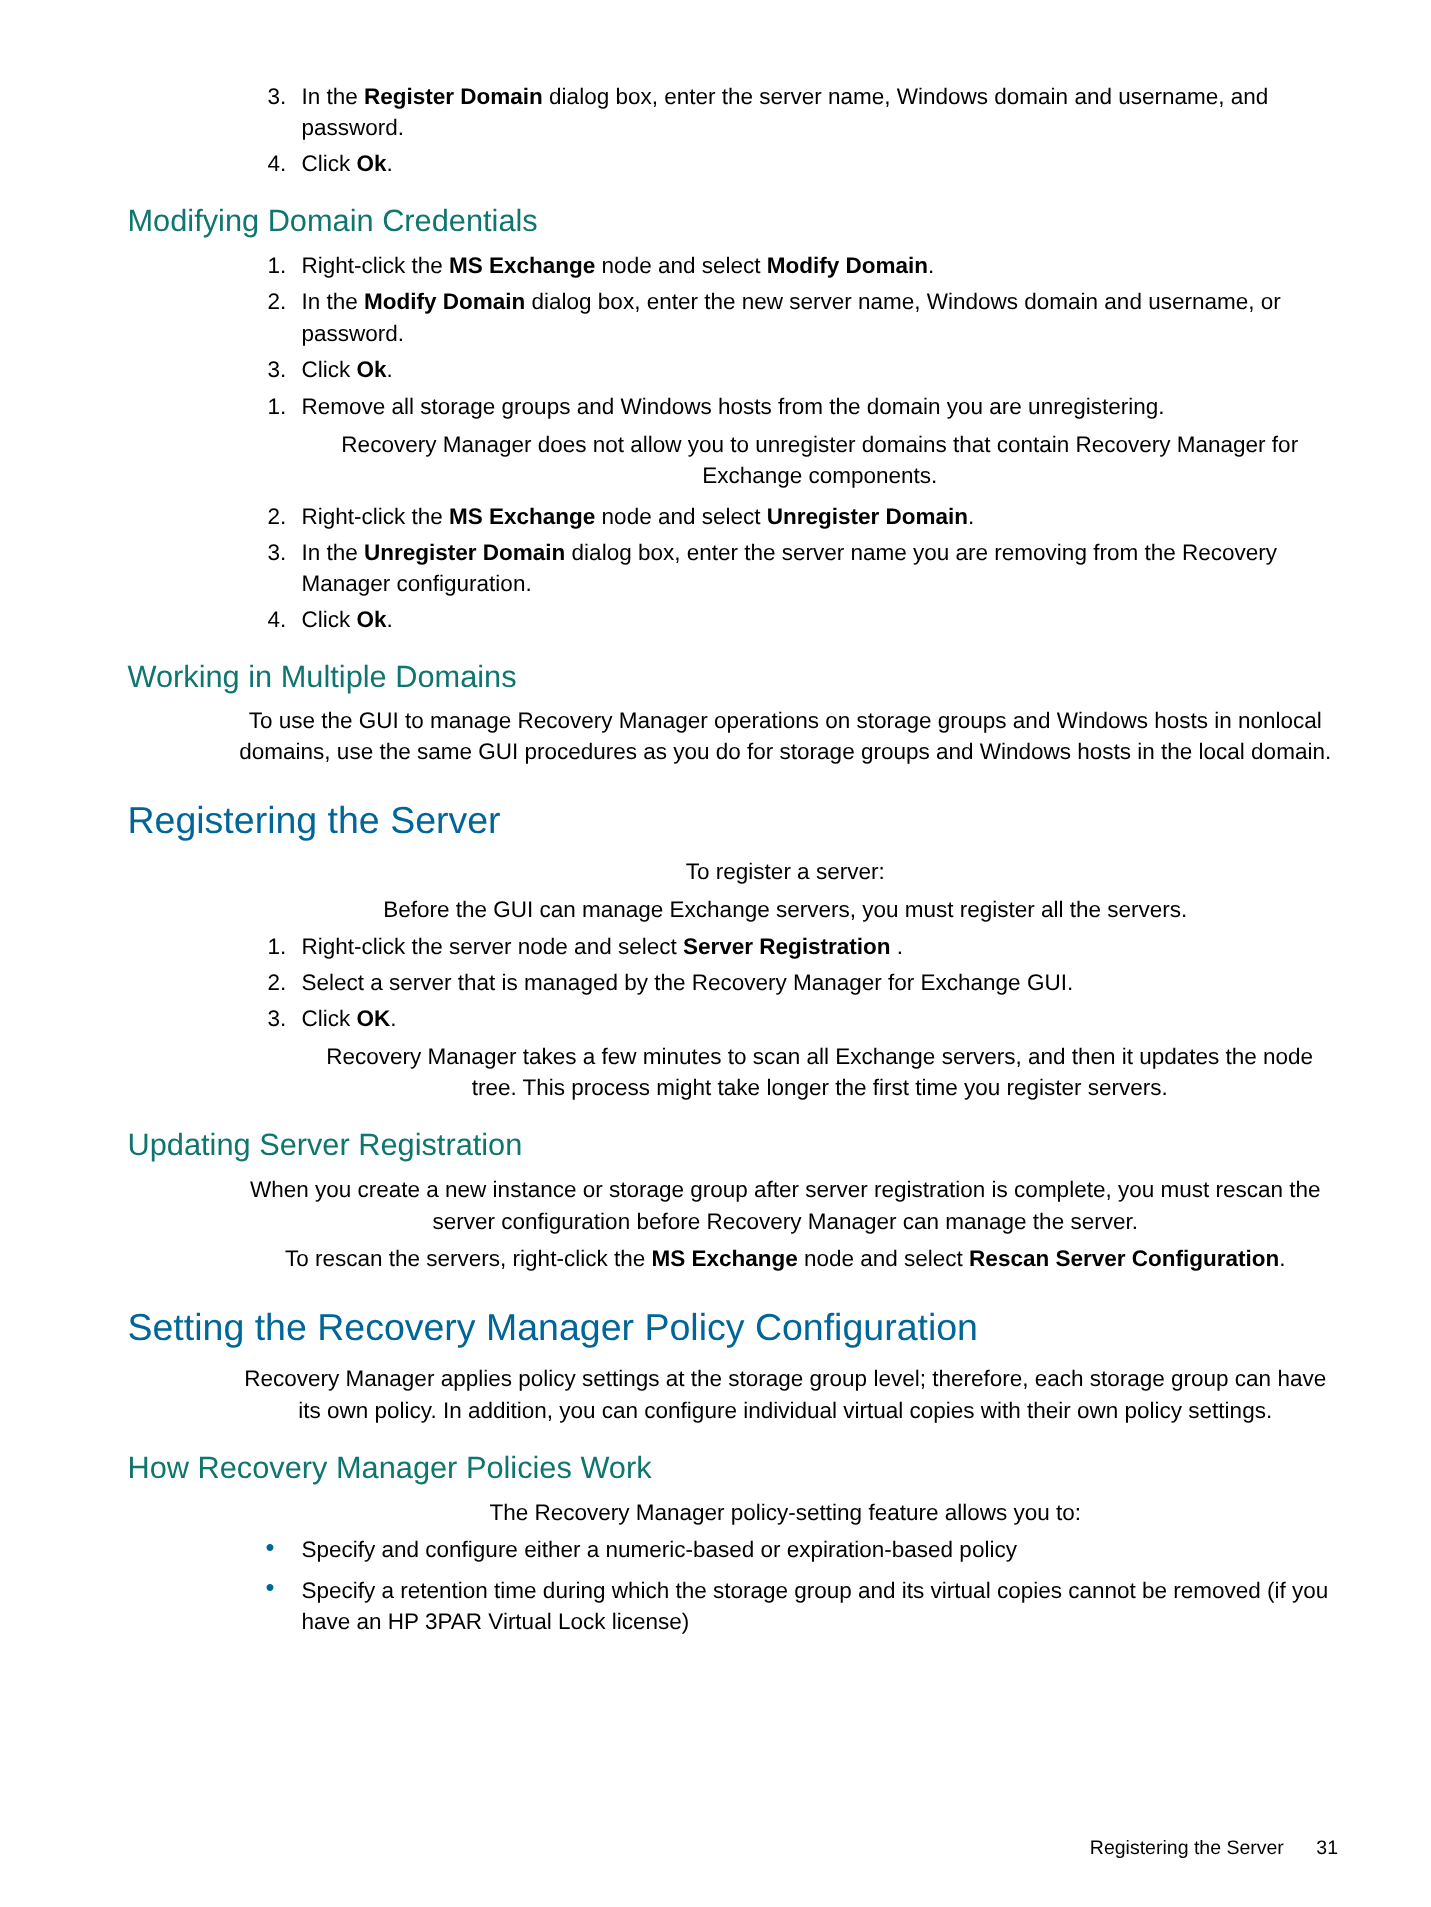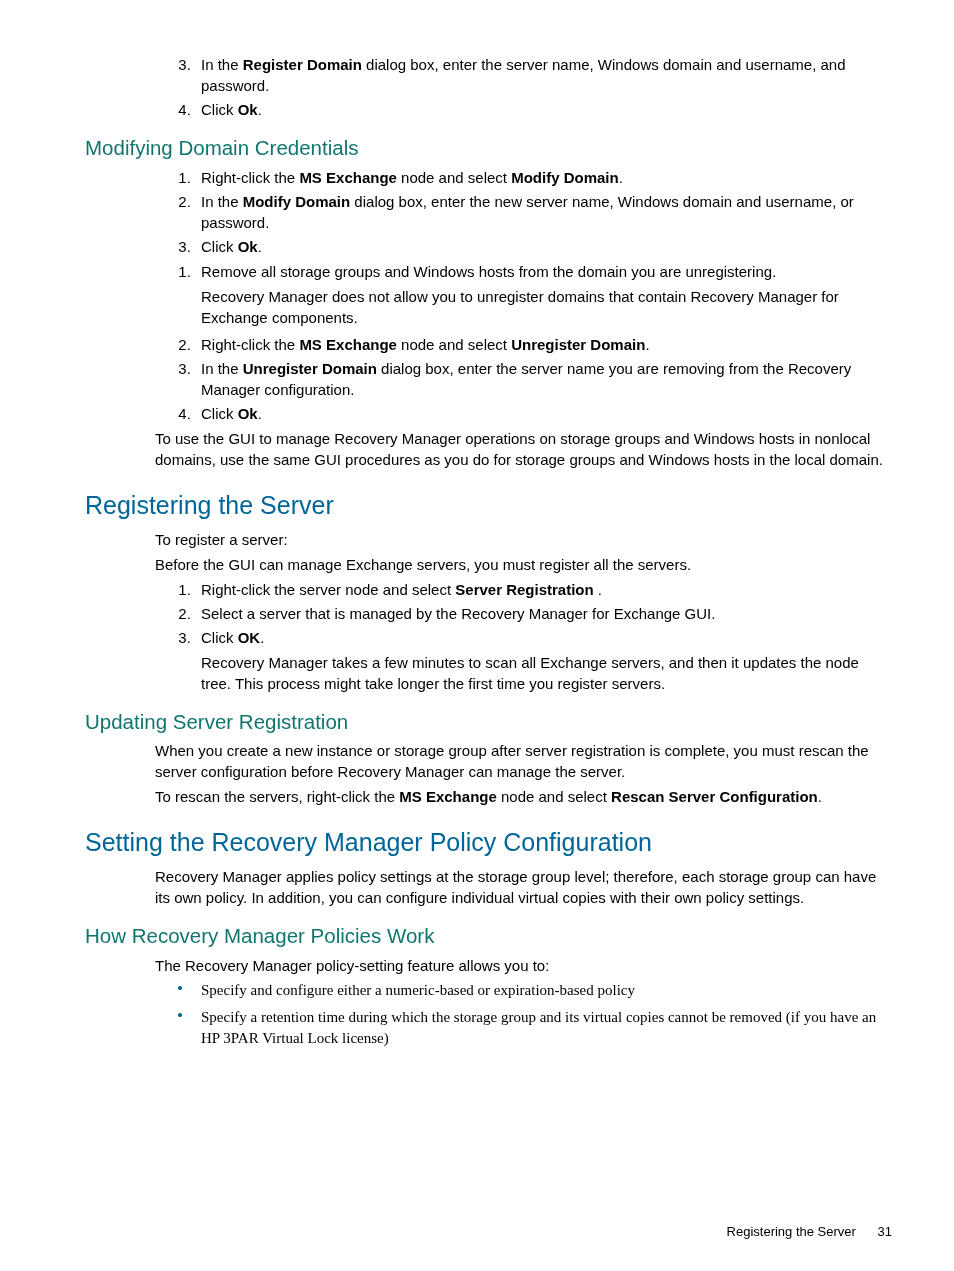--- a/index.html
+++ b/index.html
@@ -34,20 +34,21 @@
     margin: 18px 0 6px 0;
   }
   h3 {
     color: #0f766e;
     font-weight: normal;
     font-size: 20.5px;
     margin: 14px 0 4px 0;
   }
   p {
     margin: 4px 0 4px 70px;
+    text-align: center;
   }
   ol {
     margin: 4px 0 4px 70px;
     padding-left: 40px;
   }
   ol li {
     padding-left: 6px;
     margin-bottom: 3px;
   }
   ol li::marker {
@@ -58,21 +59,20 @@
   }
   ul {
     margin: 4px 0 4px 70px;
     padding-left: 40px;
     list-style: none;
   }
   ul li {
     position: relative;
     padding-left: 6px;
     margin-bottom: 6px;
-    font-family: Liberation Serif, serif;
   }
   ul li::before {
     content: "•";
     color: #006699;
     position: absolute;
     left: -18px;
     font-size: 17px;
     line-height: 1.1;
   }
   b { font-weight: bold; }
@@ -96,20 +96,21 @@
 
   <ol>
     <li><span>Remove all storage groups and Windows hosts from the domain you are unregistering.</span>
       <p class="inner">Recovery Manager does not allow you to unregister domains that contain Recovery Manager for Exchange components.</p>
     </li>
     <li><span>Right-click the </span><b>MS Exchange</b><span> node and select </span><b>Unregister Domain</b><span>.</span></li>
     <li><span>In the </span><b>Unregister Domain</b><span> dialog box, enter the server name you are removing from the Recovery Manager configuration.</span></li>
     <li><span>Click </span><b>Ok</b><span>.</span></li>
   </ol>
 
+  <h3>Working in Multiple Domains</h3>
   <p>To use the GUI to manage Recovery Manager operations on storage groups and Windows hosts in nonlocal domains, use the same GUI procedures as you do for storage groups and Windows hosts in the local domain.</p>
 
   <h2>Registering the Server</h2>
   <p>To register a server:</p>
   <p>Before the GUI can manage Exchange servers, you must register all the servers.</p>
   <ol>
     <li><span>Right-click the server node and select </span><b>Server Registration</b><span> .</span></li>
     <li><span>Select a server that is managed by the Recovery Manager for Exchange GUI.</span></li>
     <li><span>Click </span><b>OK</b><span>.</span>
       <p class="inner">Recovery Manager takes a few minutes to scan all Exchange servers, and then it updates the node tree. This process might take longer the first time you register servers.</p>

